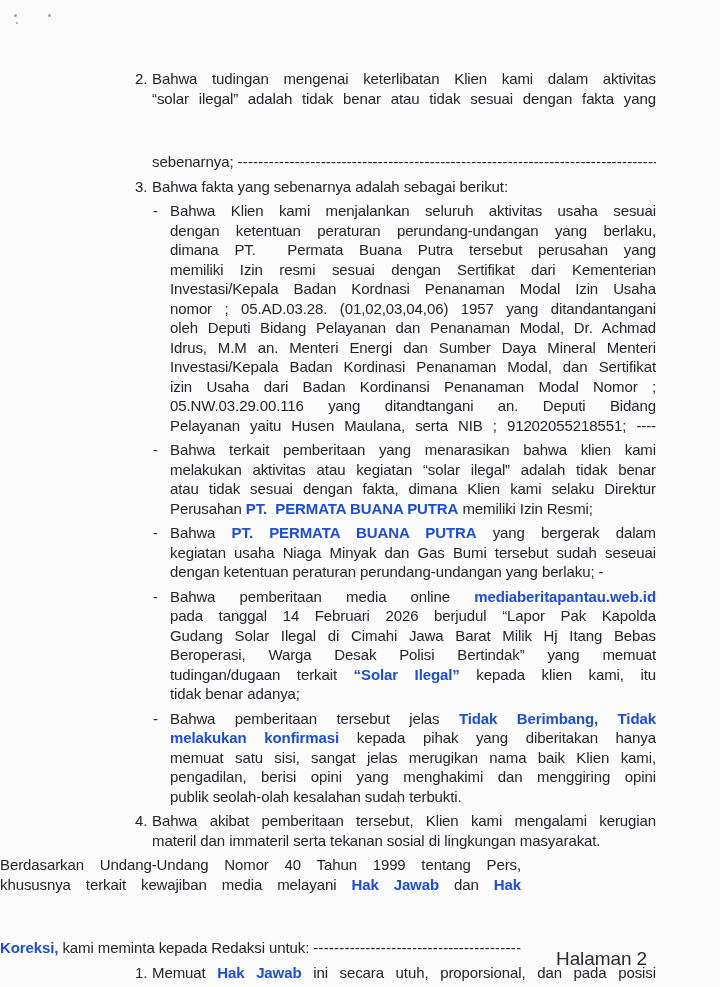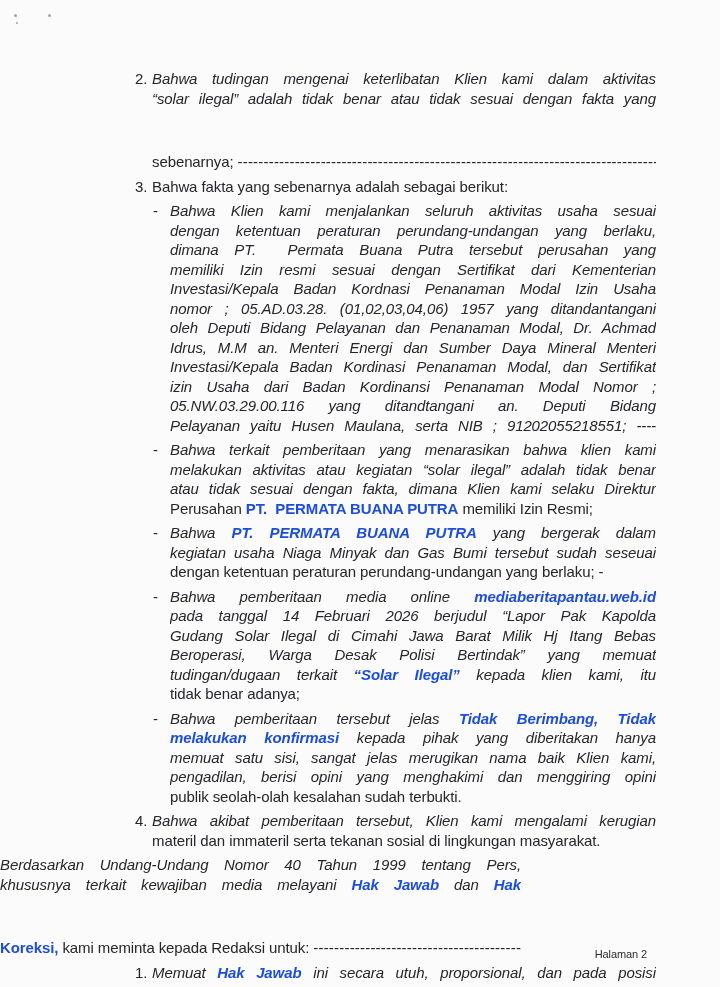--- a/index.html
+++ b/index.html
@@ -16,27 +16,27 @@
   .blk.num{padding-left:135px;}
   .blk.num .marker{width:17px;}
   .blk.num .lines{width:504px;}
   .blk.bul{padding-left:153px;}
   .blk.bul .marker{width:17px;}
   .blk.bul .lines{width:486px;}
   .blk.par{}
   .blk.par .lines{width:521px;}
   .lines{flex:0 0 auto;}
   .line{line-height:19.5px;height:19.5px;overflow:hidden;}
-  .line.j{text-align:justify;text-align-last:justify;font-style:italic;}
+  .line.j{text-align:justify;text-align-last:justify;}
   .line.j::after{content:"";display:inline-block;width:100%;height:0;}
   .line.fl{display:flex;margin-top:44px;}
   .line.fl span{white-space:pre;}
   .fill{flex:1 1 0;overflow:hidden;letter-spacing:0.2px;}
   .b{font-weight:700;color:#1d4ed8;}
-  .footer{position:absolute;top:948px;right:73px;font-size:11px;color:#2a2c31;}
+  .footer{position:absolute;top:948px;right:73px;font-size:19px;color:#2a2c31;}
   .speck{position:absolute;background:rgba(75,75,88,0.5);border-radius:50%;filter:blur(0.6px);}
   .speck.s1{left:14px;top:14px;width:3px;height:3px;}
   .speck.s2{left:16px;top:22px;width:2px;height:2px;}
   .speck.s3{left:48px;top:14px;width:3px;height:3px;}
 </style>
 </head>
 <body>
 
 <div class="page">
   <span class="speck s1"></span>

